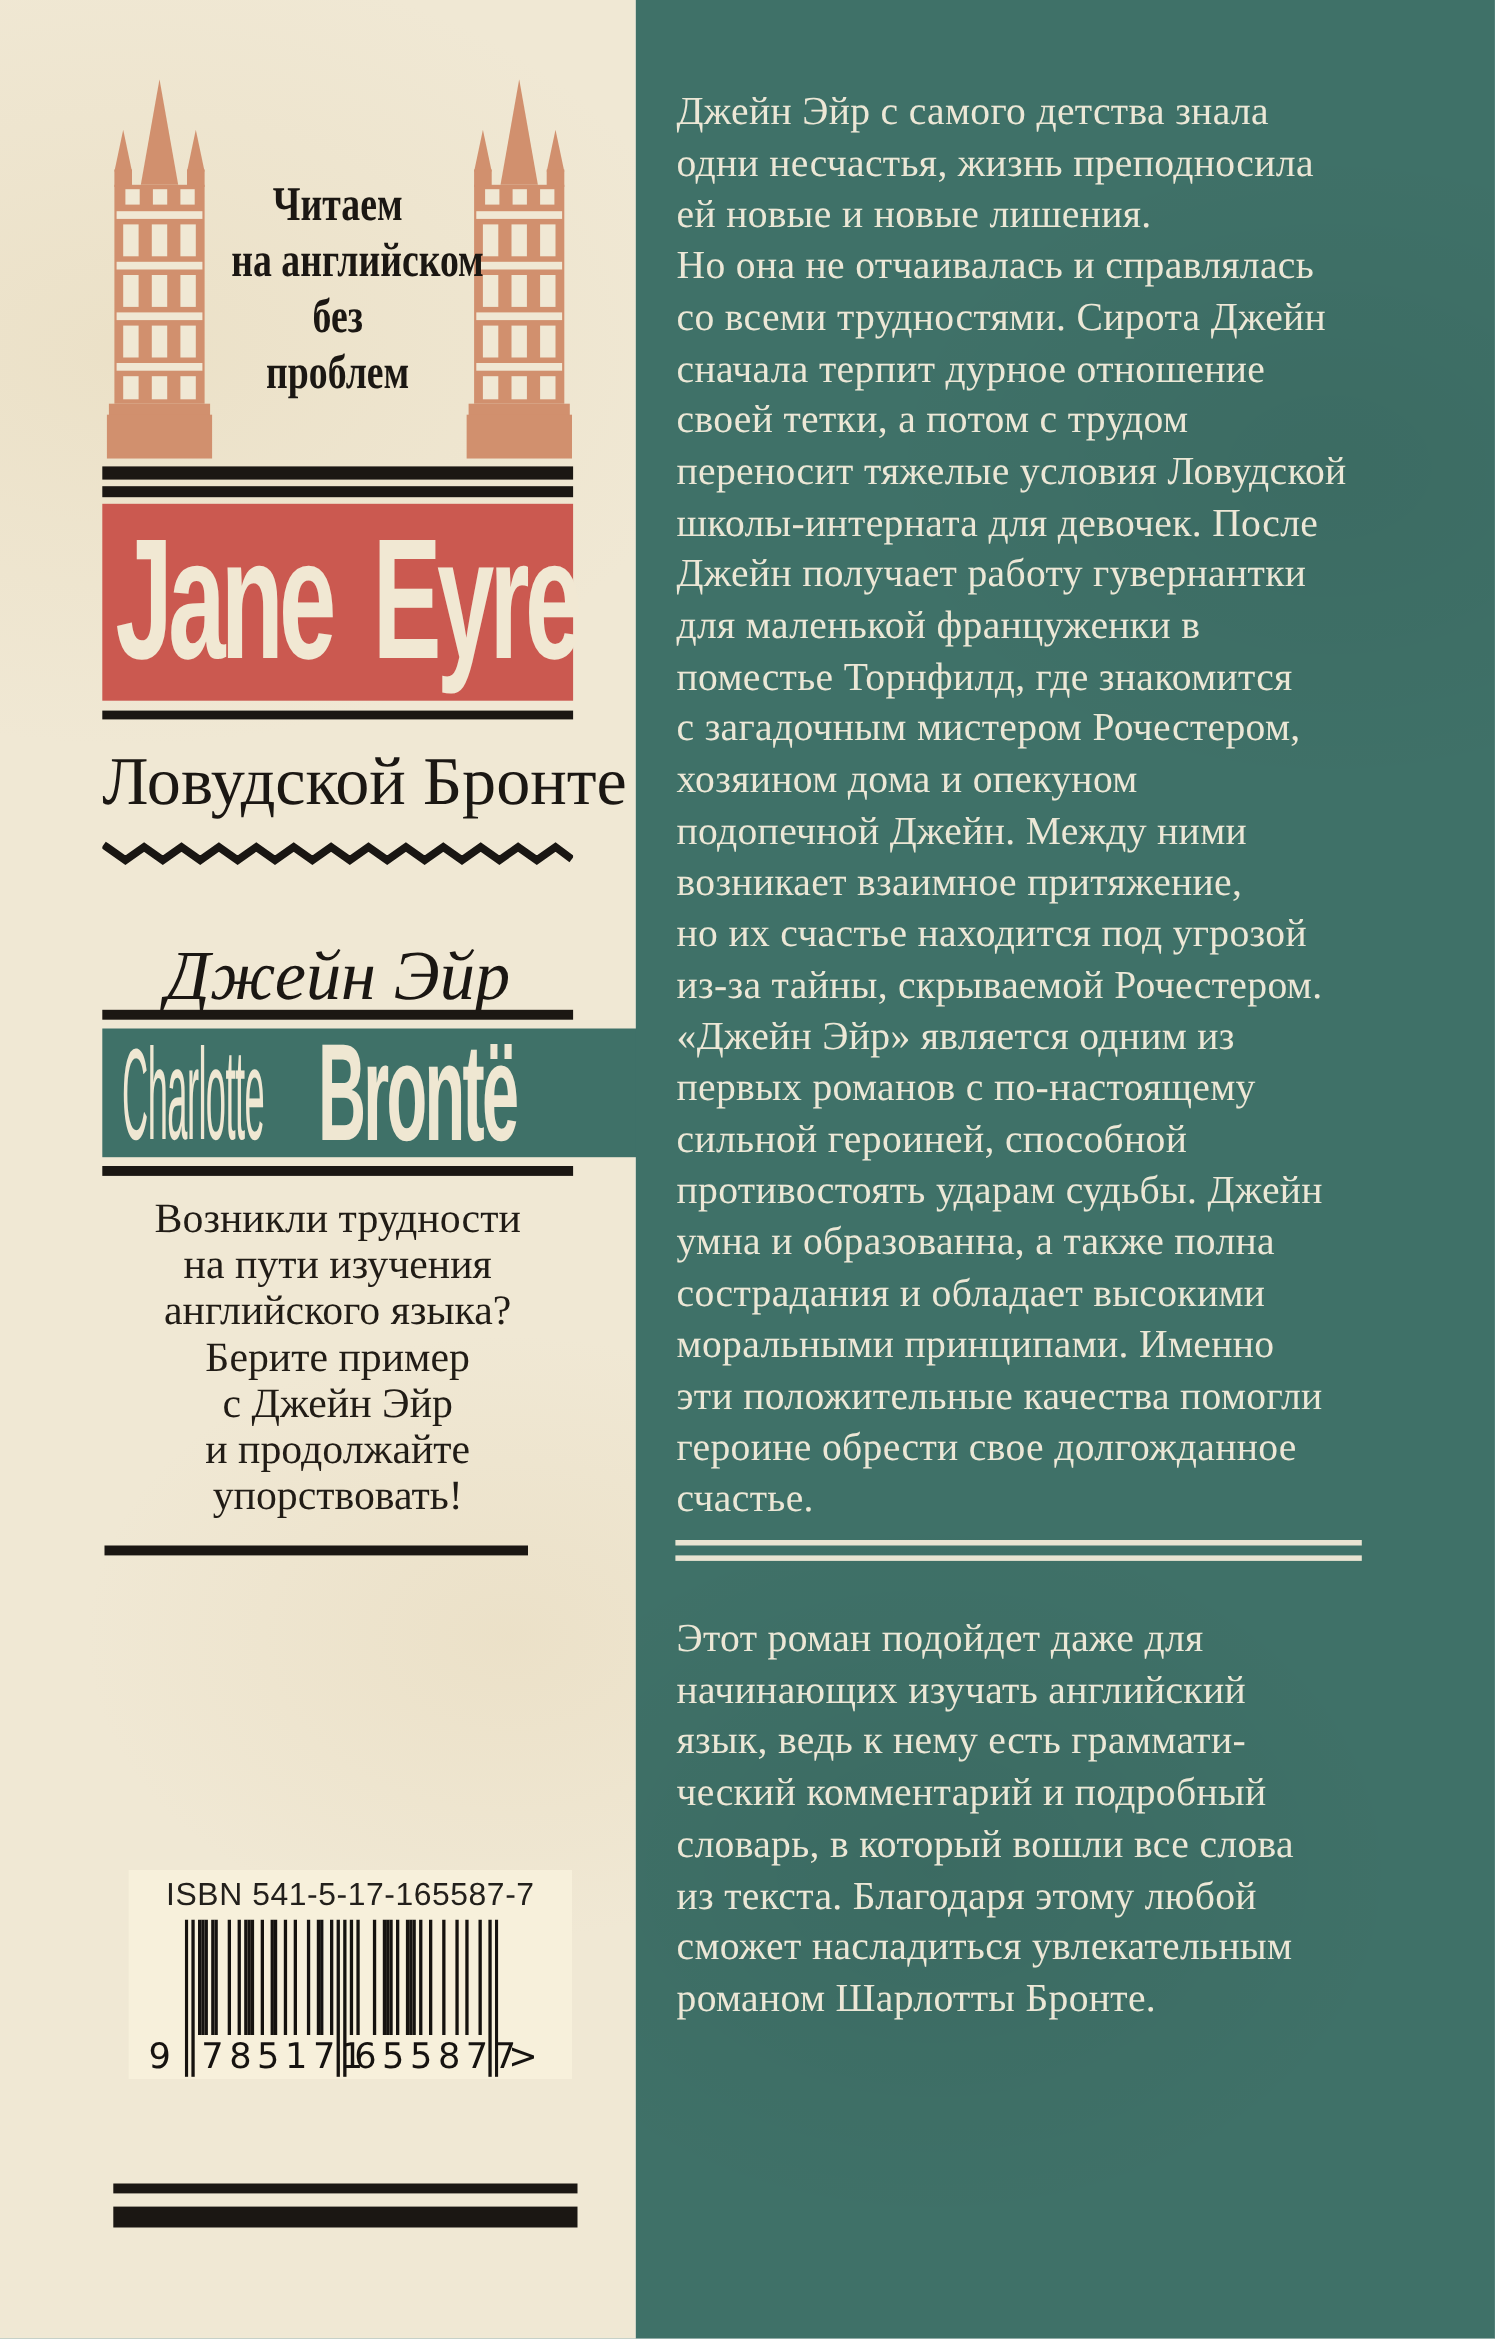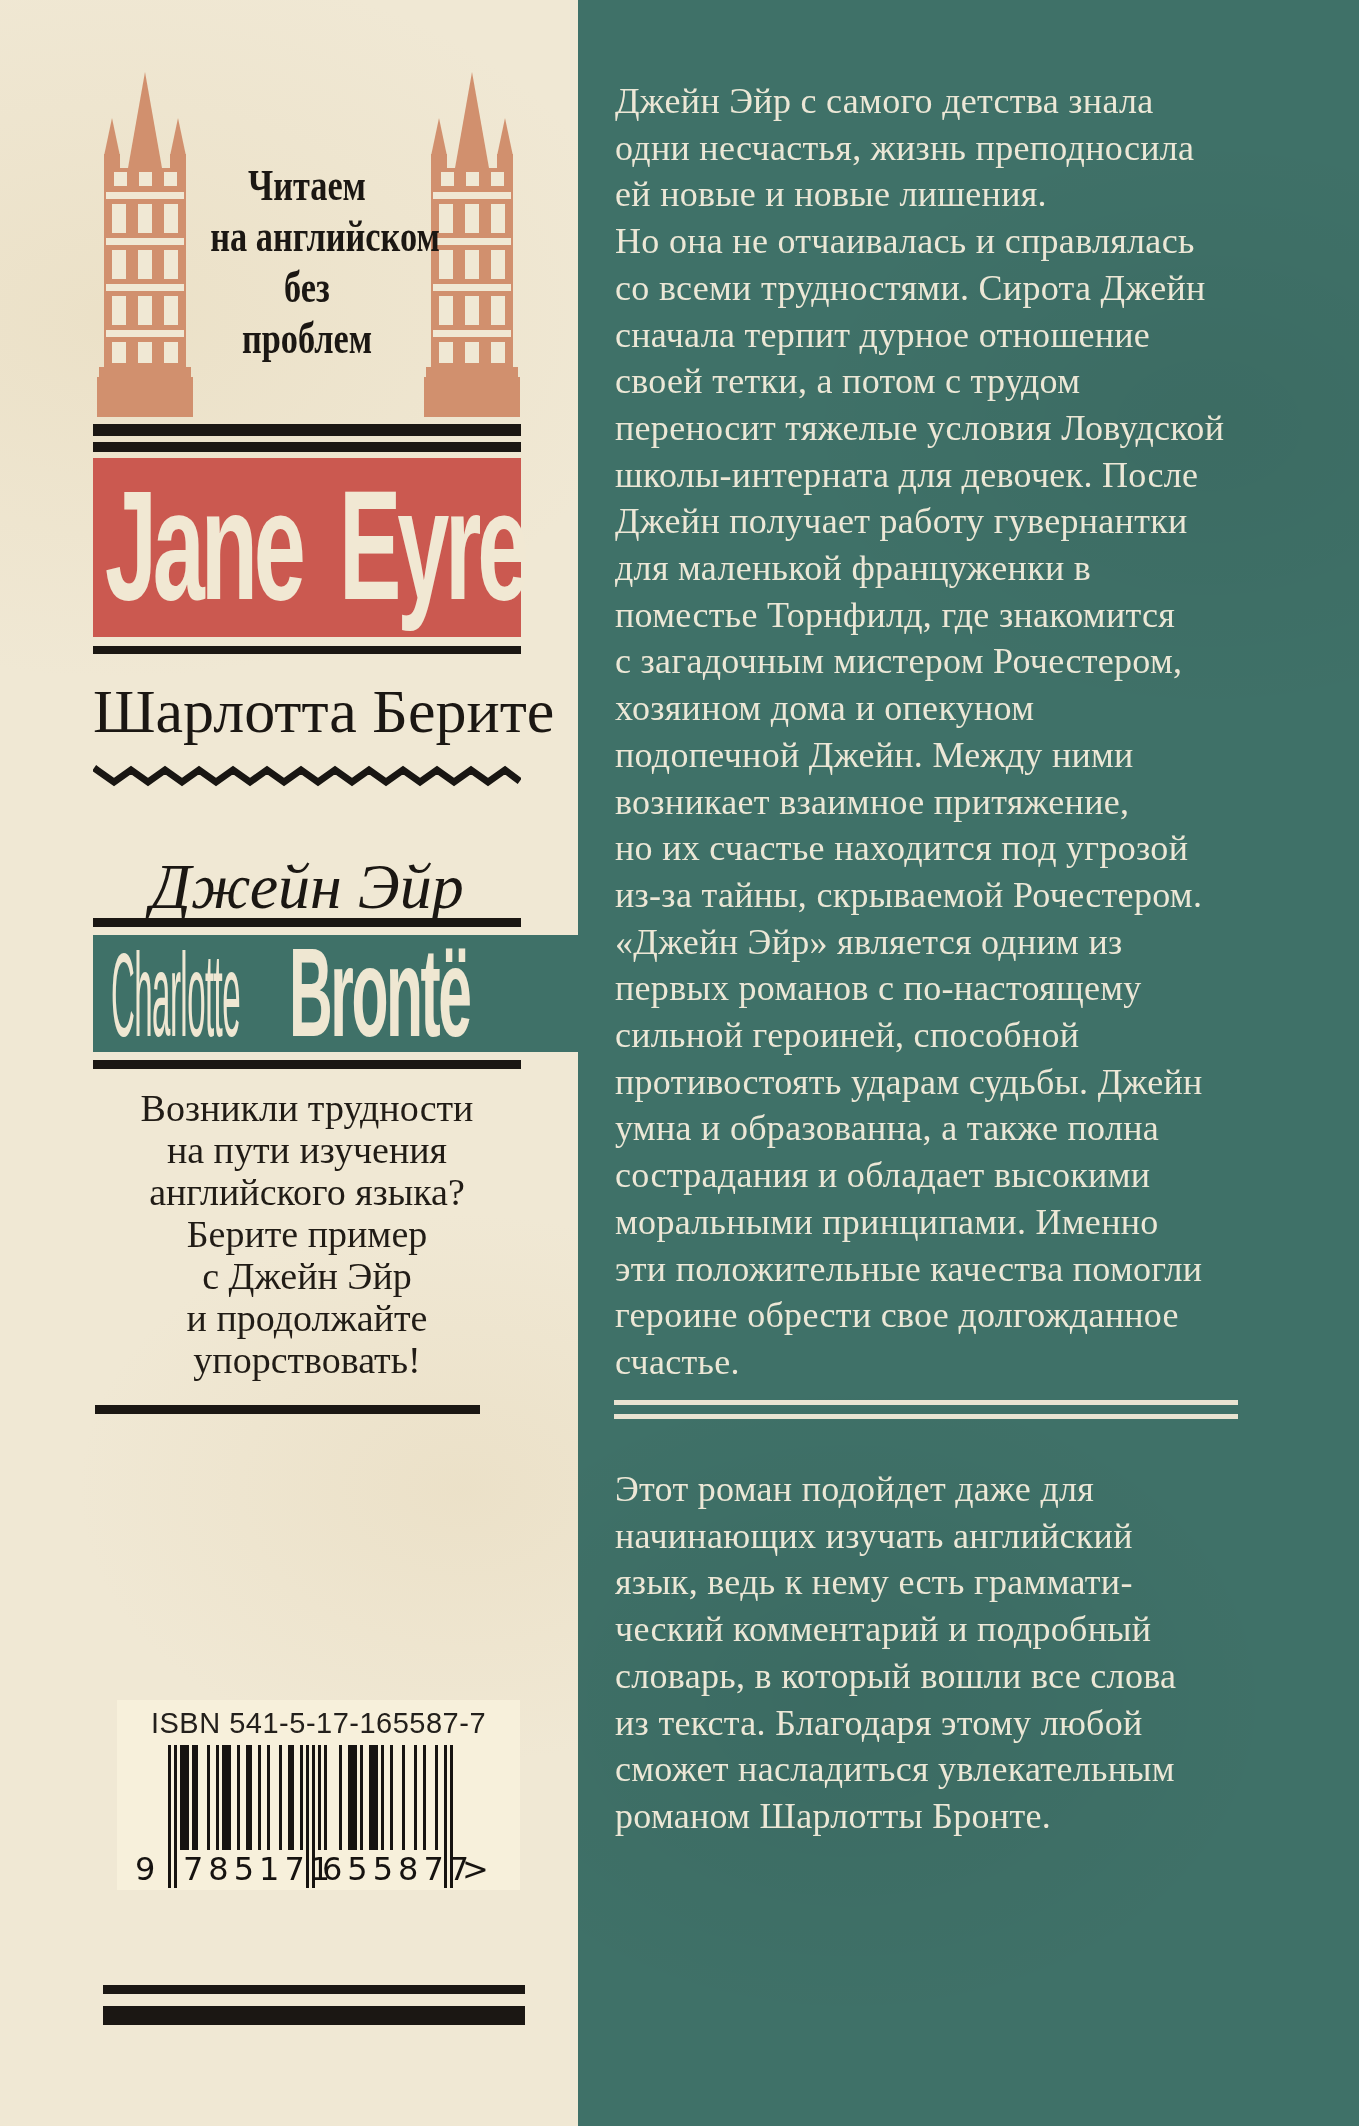--- a/index.html
+++ b/index.html
@@ -157,21 +157,21 @@
   </div>
 
   <div class="rule abs" style="left:93px;top:424px;width:428px;height:12px"></div>
   <div class="rule abs" style="left:93px;top:442px;width:428px;height:10px"></div>
 
   <div id="banner-red" class="abs">
     <span id="title-en">Jane Eyre</span>
   </div>
   <div class="rule abs" style="left:93px;top:646px;width:428px;height:8px"></div>
 
-  <div id="author-ru" class="abs">Шарлотта Берите</div>
+  <div id="author-ru" class="abs">Ловудской Бронте</div>
 
   <svg class="abs" style="left:93px;top:764px" width="428" height="24" viewBox="0 0 428 24">
     <polyline points="4,6 21,18 38,6 55,18 72,6 89,18 106,6 123,18 140,6 157,18 174,6 191,18 208,6 225,18 242,6 259,18 276,6 293,18 310,6 327,18 344,6 361,18 378,6 395,18 412,6 424,15" fill="none" stroke="#191613" stroke-width="7" stroke-linecap="square"></polyline>
   </svg>
 
   <div id="title-ru" class="abs">Джейн Эйр</div>
 
   <div class="rule abs" style="left:93px;top:918px;width:428px;height:9px"></div>
 
   <div id="banner-teal" class="abs">

